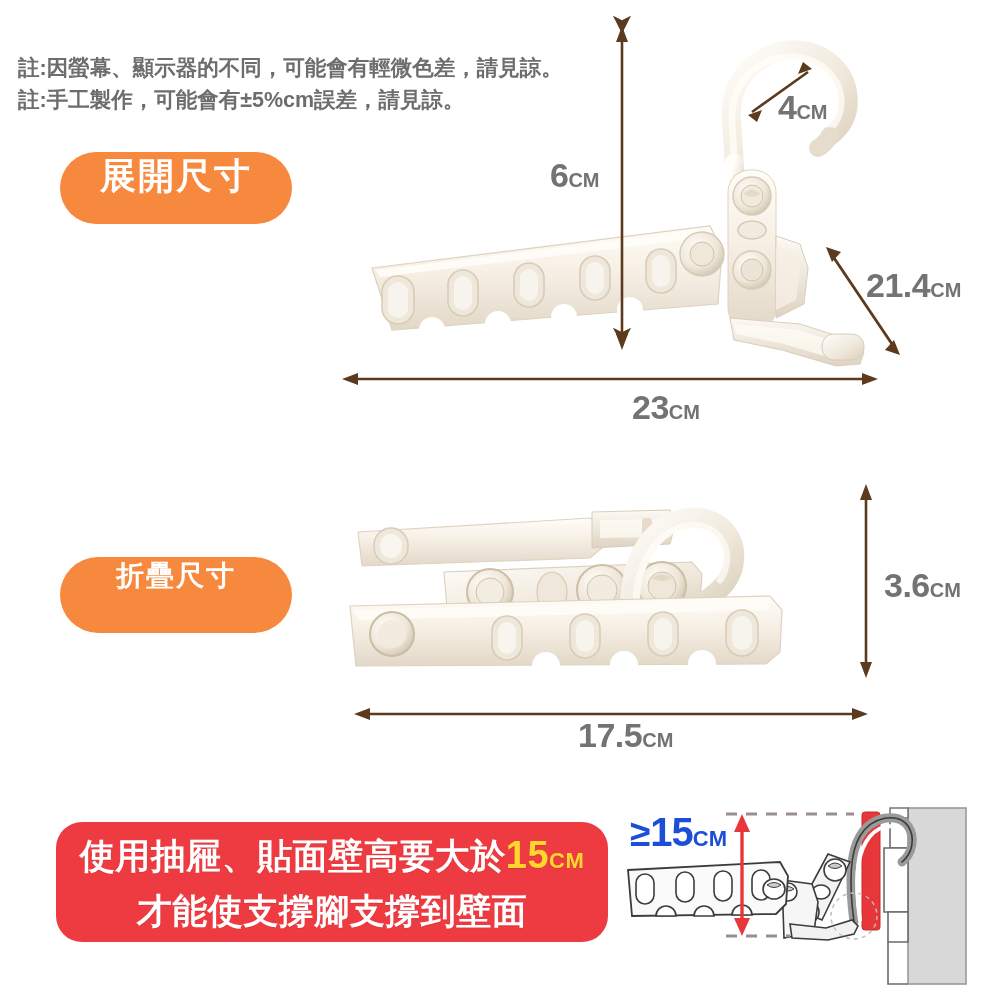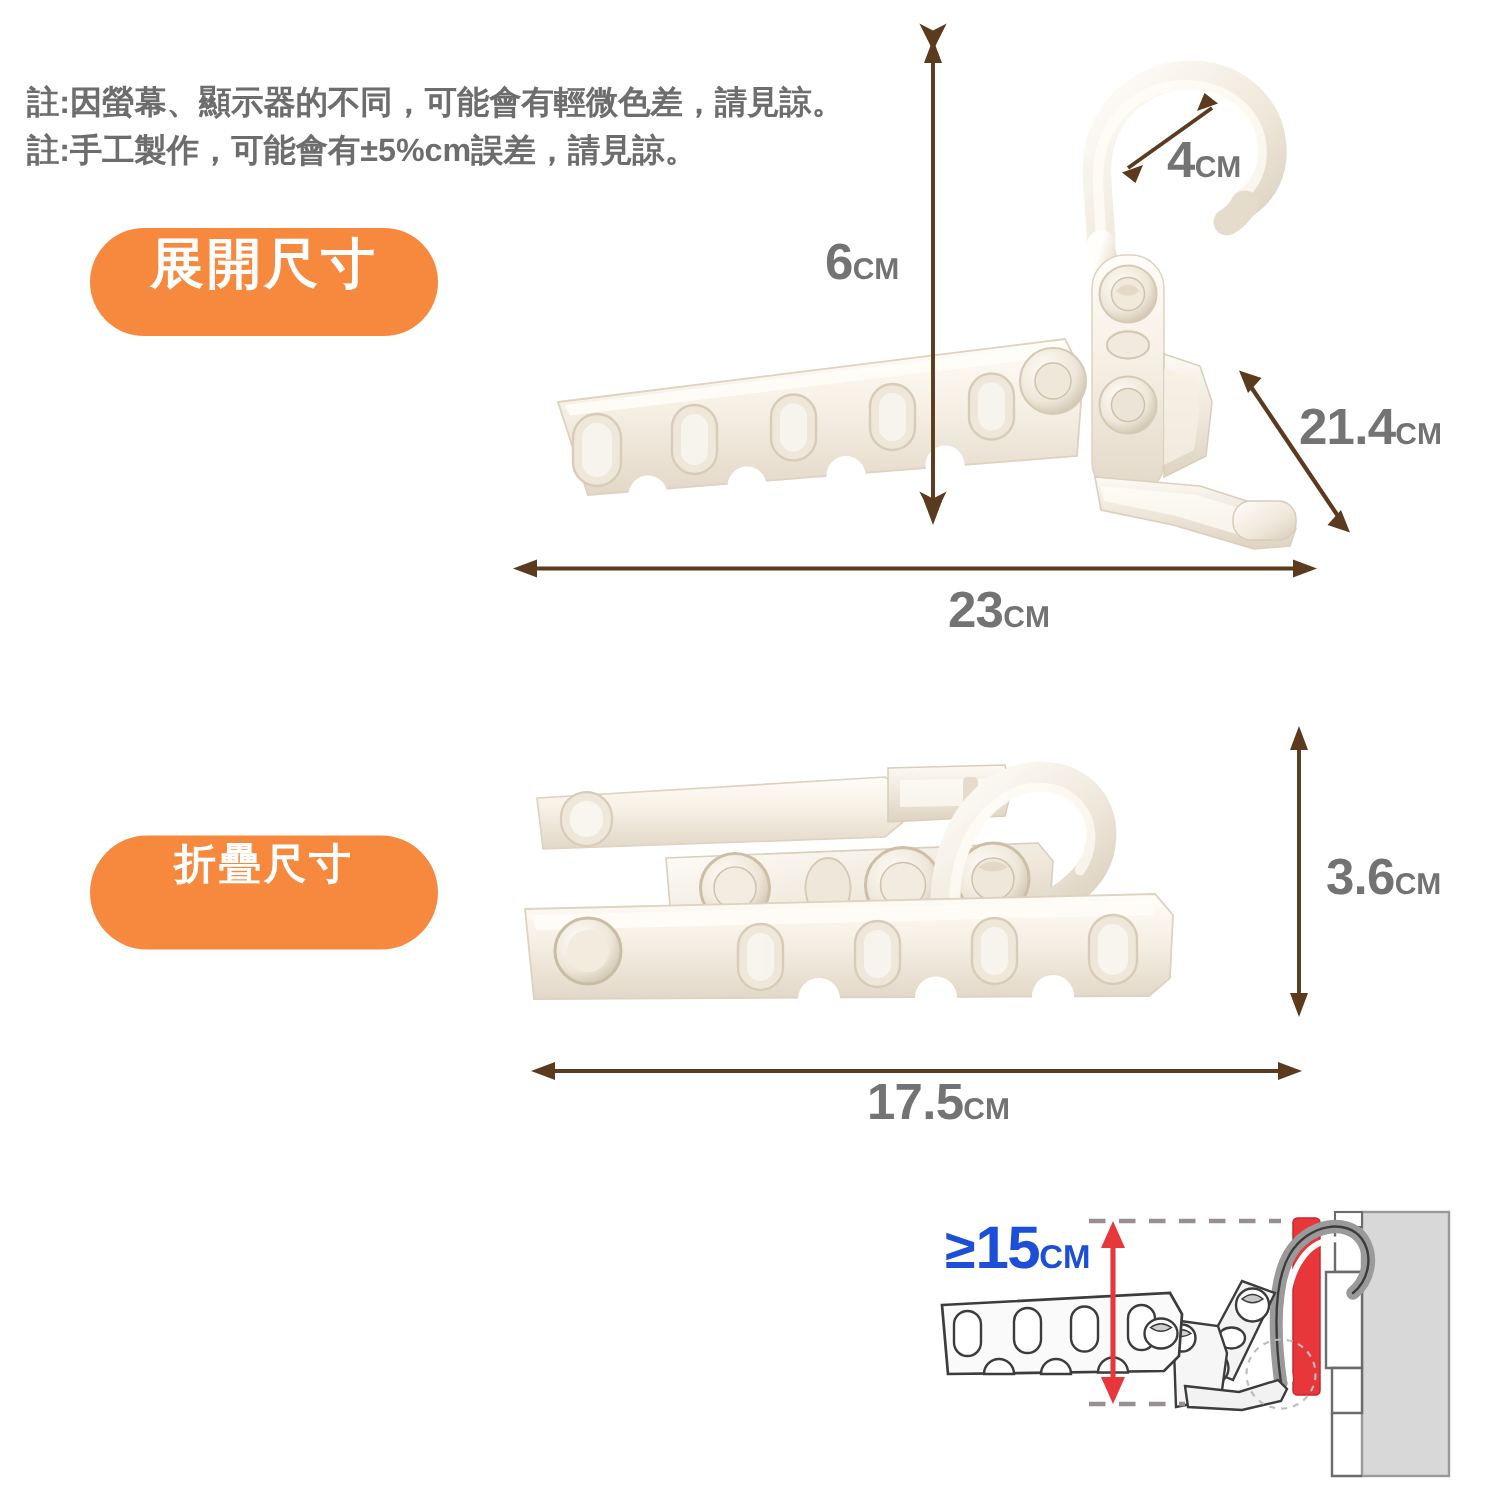--- a/index.html
+++ b/index.html
@@ -291,20 +291,24 @@
   <div class="dim" id="dim-23">
     <span class="num">23</span><span class="unit">CM</span>
   </div>
   <div class="dim" id="dim-85">
     <span class="num">3.6</span><span class="unit">CM</span>
   </div>
   <div class="dim" id="dim-175">
     <span class="num">17.5</span><span class="unit">CM</span>
   </div>
 
+  <div id="banner">
+    <div class="banner-line"><span>使用抽屜、貼面壁高要大於</span><span class="banner-hl">15</span><span class="banner-hl-unit">CM</span></div>
+    <div class="banner-line">才能使支撐腳支撐到壁面</div>
+  </div>
 
   <svg id="schematic" width="372" height="206" viewBox="0 0 372 206">
 
     <rect x="286" y="16" width="58" height="176" fill="#d8d8d8" stroke="#9a9a9a" stroke-width="1.6"></rect>
     <rect x="268" y="16" width="18" height="10" fill="#ffffff" stroke="#6b6b6b" stroke-width="1.4"></rect>
 
     <path d="M268 26 L268 56 L286 56" fill="none" stroke="#6b6b6b" stroke-width="1.6"></path>
     <path d="M262 56 L286 56 L286 120 L262 120 Z" fill="#ffffff" stroke="#6b6b6b" stroke-width="1.6"></path>
     <path d="M266 120 L286 120 L286 150 L266 150 Z" fill="#ffffff" stroke="#6b6b6b" stroke-width="1.6"></path>
     <path d="M266 150 L266 192 L286 192" fill="none" stroke="#6b6b6b" stroke-width="1.6"></path>

